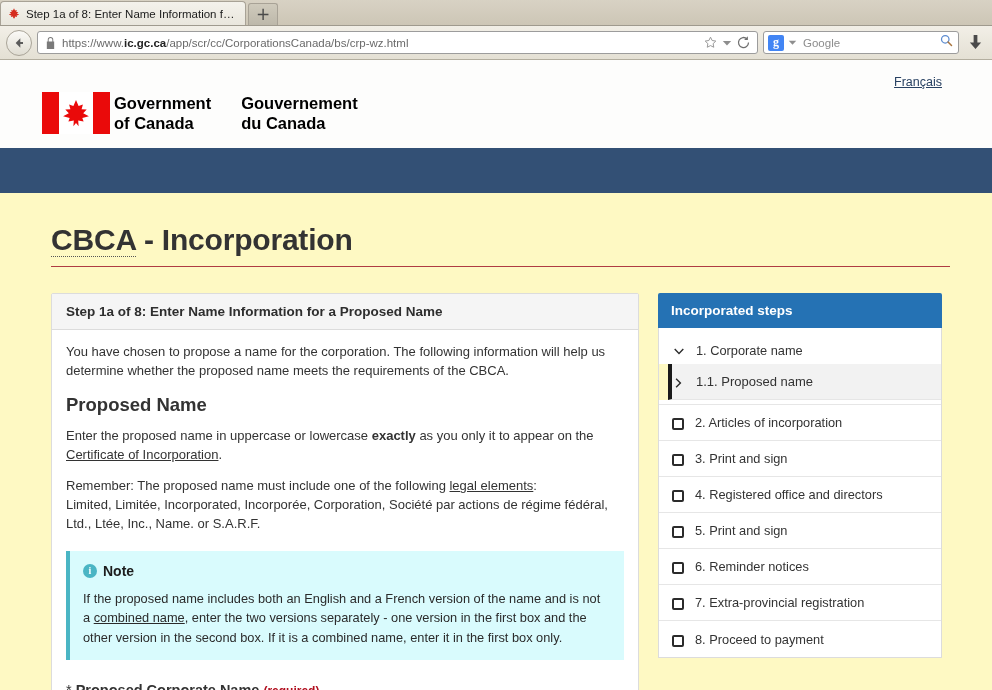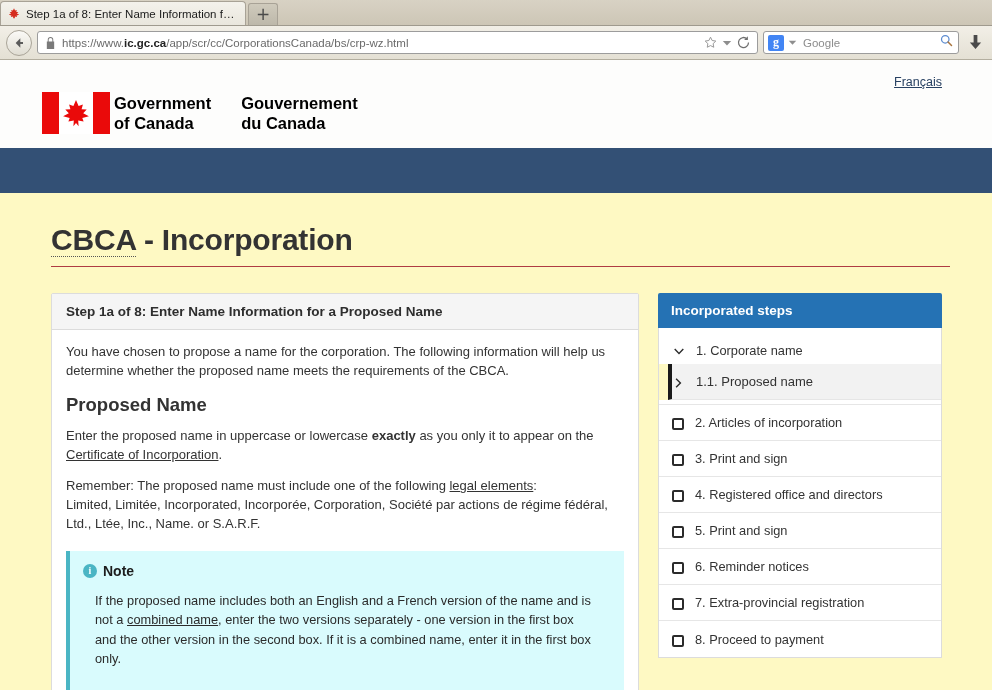--- a/index.html
+++ b/index.html
@@ -259,21 +259,21 @@
     font-size: 10px;
     font-weight: bold;
     font-family: "Liberation Serif", serif;
     display: flex; align-items: center; justify-content: center;
     flex: 0 0 auto;
   }
   .note p {
     font-size: 12.8px;
     color: #2b2b2b;
     line-height: 1.52;
-    margin: 12px;
+    margin: 0;
   }
   .note a { color: #2b2b2b; text-decoration: underline; }
 
   .field-block { margin-top: 22px; }
   .field-label {
     font-size: 14.5px;
     font-weight: bold;
     color: #333333;
     margin-bottom: 7px;
   }

